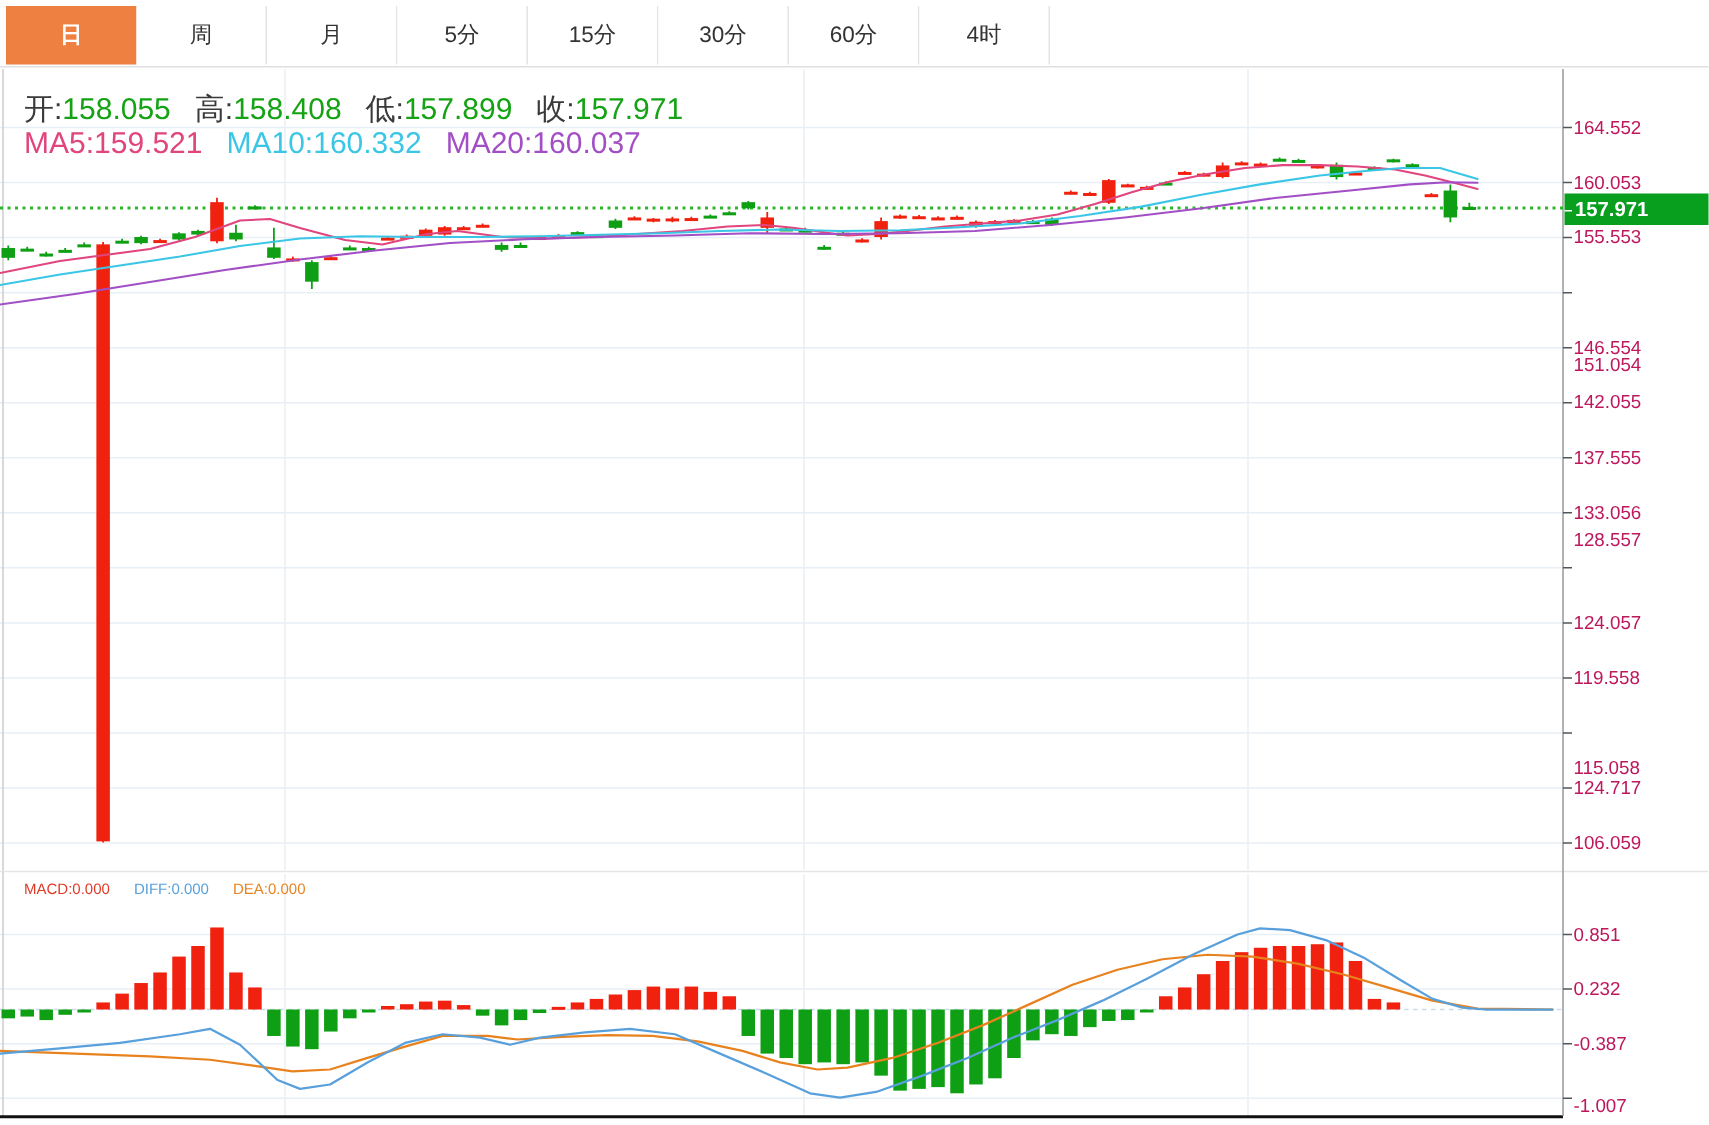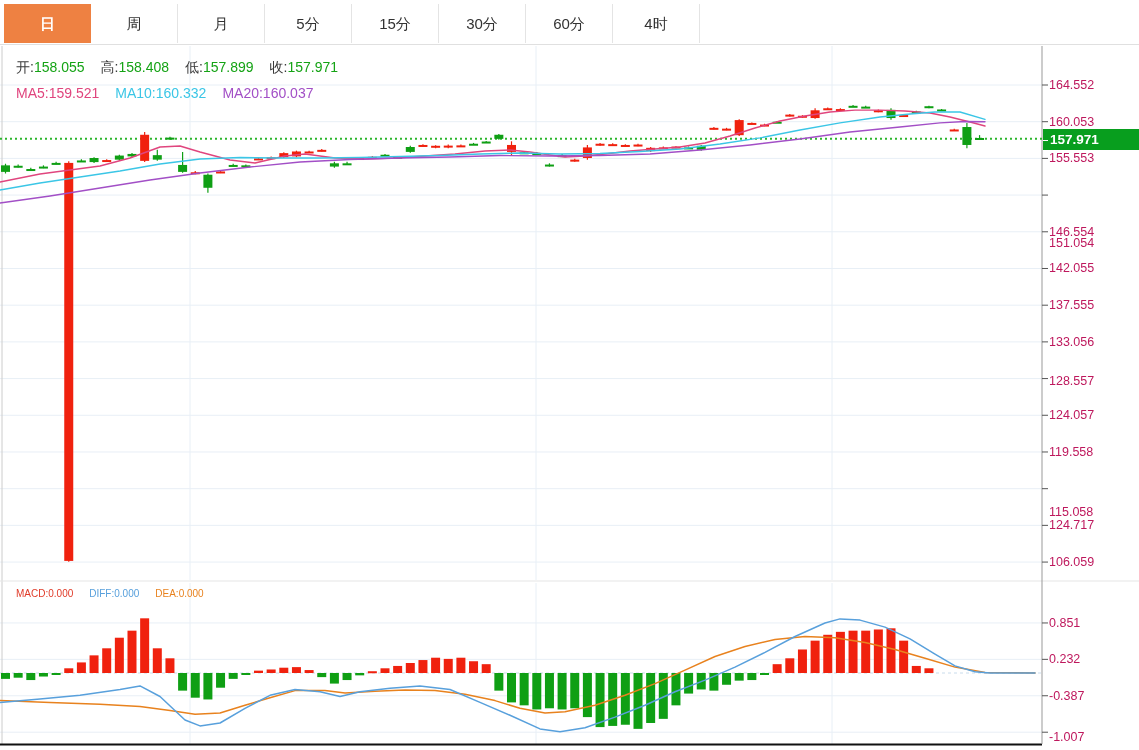--- a/index.html
+++ b/index.html
@@ -10,21 +10,21 @@
   .toolbar{position:absolute;left:0;top:0;width:1139px;height:45px;
            border-bottom:1px solid #e0e0e0;background:#fff;box-sizing:border-box;
            padding-left:4px;display:flex;align-items:flex-start;}
   .tab{width:87px;height:39px;margin-top:4px;line-height:39px;text-align:center;
        font-size:15px;color:#333;border-right:1px solid #e4e4e4;cursor:pointer;
        box-sizing:border-box;background:#fff;}
   .tab.active{background:var(--accent,#ee8142);color:#fff;border-right:none;font-weight:bold;}
   
   .chart-area{position:absolute;left:0;top:45px;width:1139px;height:705px;}
   #chart-svg{position:absolute;left:0;top:0;}
-  .readout{position:absolute;left:16px;font-size:14px;white-space:nowrap;z-index:5;}
+  .readout{position:absolute;left:16px;font-size:20px;white-space:nowrap;z-index:5;}
   .readout .grp{margin-right:16px;}
   .readout .lbl{color:#3a3a3a;}
   .readout .val{font-weight:normal;}
   #ohlc-row{top:14px;}
   #ohlc-row .val{color:var(--valgreen,#15a315);}
   #ma-row{top:40px;}
   #macd-row{top:543px;font-size:10px;}
   .axis-label{position:absolute;left:1049px;font-size:12.5px;color:#be185d;height:15px;line-height:15px;}
   .price-badge{position:absolute;left:1043px;top:84px;width:96px;height:21px;
                background:var(--badge,#089e1e);color:#fff;font-size:13.5px;font-weight:bold;
@@ -339,21 +339,21 @@
 
   <div id="price-axis">
       <div class="axis-label" style="top: 33px;">164.552</div>
       <div class="axis-label" style="top: 69.6938px;">160.053</div>
       <div class="axis-label" style="top: 106.396px;">155.553</div>
       <div class="axis-label" style="top: 143.09px; margin-top: 48px;">151.054</div>
       <div class="axis-label" style="top: 179.792px;">146.554</div>
       <div class="axis-label" style="top: 216.486px;">142.055</div>
       <div class="axis-label" style="top: 253.188px;">137.555</div>
       <div class="axis-label" style="top: 289.881px; text-align: center;">133.056</div>
-      <div class="axis-label" style="top: 329px;">128.557</div>
+      <div class="axis-label" style="top: 308px;">128.557</div>
       <div class="axis-label" style="top: 363.277px;">124.057</div>
       <div class="axis-label" style="top: 399.971px;">119.558</div>
       <div class="axis-label" style="top: 460px;">115.058</div>
       <div class="axis-label" style="top: 473.367px;">124.717</div>
       <div class="axis-label" style="top: 510.069px; text-align: center;">106.059</div>
     </div>
   <div id="macd-axis">
       <div class="axis-label" style="top: 570.961px;">0.851</div>
       <div class="axis-label" style="top: 607.358px;">0.232</div>
       <div class="axis-label" style="top: 643.756px;">-0.387</div>

